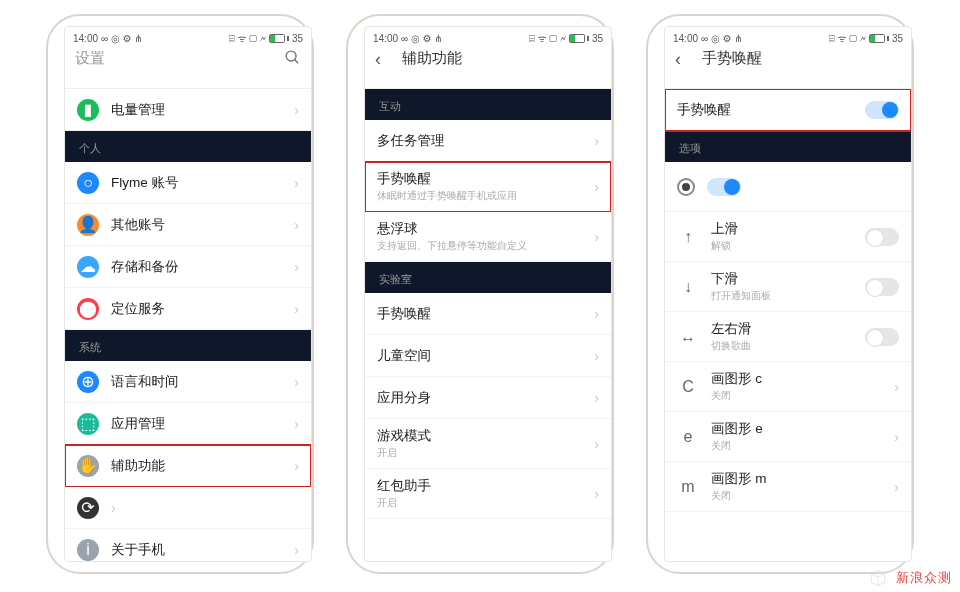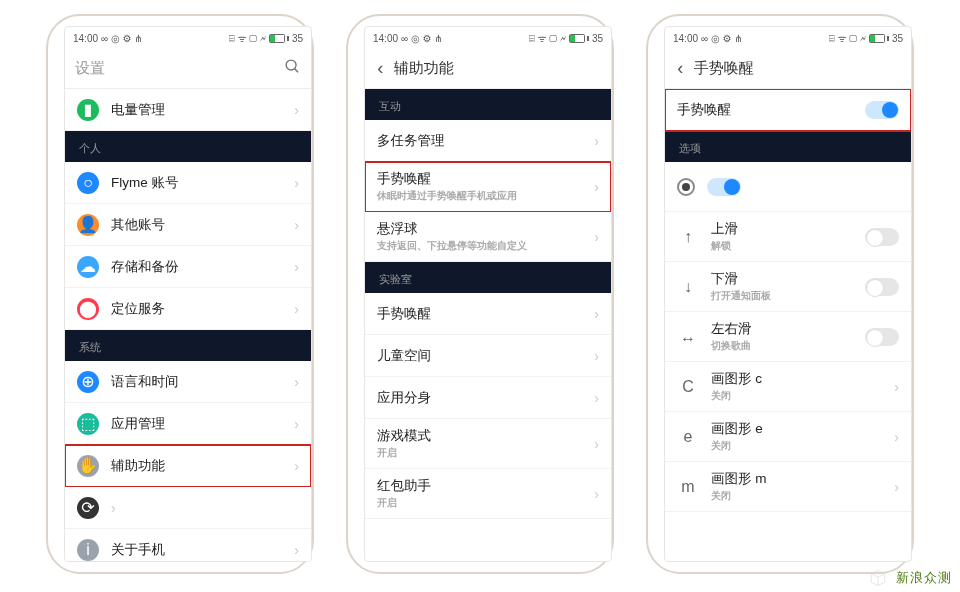--- a/index.html
+++ b/index.html
@@ -7,42 +7,42 @@
   .phones { display: flex; gap: 32px; padding: 14px 46px; }
   .phone { width: 268px; height: 560px; border: 2px solid #dcd4cb; border-radius: 34px; background: #fff; padding: 10px 8px; position: relative; }
   .phone::before { content: ""; position: absolute; top: 10px; left: 50%; transform: translateX(-50%); width: 56px; height: 5px; background: #e8e2d9; border-radius: 3px; display:none; }
   .screen { width: 100%; height: 100%; border: 1px solid #e6e6e6; border-radius: 4px; overflow: hidden; display: flex; flex-direction: column; background: #fff; margin-left: 8px; }
   .statusbar { height: 22px; display: flex; align-items: center; justify-content: space-between; padding: 0 8px; font-size: 10px; color: #555; }
   .statusbar .left, .statusbar .right { display: flex; align-items: center; gap: 3px; }
   .sb-batt { display:inline-flex; align-items:center; gap:2px; }
   .sb-batt-body { width:16px; height:9px; border:1px solid #666; border-radius:1.5px; position:relative; }
   .sb-batt-body::after { content:""; position:absolute; left:0; top:0; height:100%; width:35%; background:#2bbf53; }
   .sb-batt-cap { width:1.5px; height:5px; background:#666; }
-  .topbar { height: 40px; display: flex; align-items: center; padding: 0 10px; border-bottom: 1px solid #eee; gap:8px;font-family:Liberation Mono, monospace; }
+  .topbar { height: 40px; display: flex; padding: 0 10px; border-bottom: 1px solid #eee; gap:21px; }
   .topbar.search { justify-content: space-between; }
   .topbar .title { font-size: 15px; color: #333; }
   .back-icon { font-size: 18px; color: #555; }
   .sect { font-size: 11px; color: #999; padding: 10px 14px 6px; background:#0f172a; }
   .row { display: flex; align-items: center; height: 42px; padding: 0 12px; border-bottom: 1px solid #f2f2f2; position: relative; background:#fff; }
   .row.tall { height: 50px; }
   .row.hl { outline: 2px solid #c22; outline-offset: -1px; }
   .row .ico { width: 22px; height: 22px; border-radius: 50%; margin-right: 12px; display:flex; align-items:center; justify-content:center; color:#fff; flex-shrink:0; }
   .row .glyph { width: 22px; margin-right: 12px; color:#666; flex-shrink:0; display:flex; justify-content:center; }
   .row .txt { flex: 1; display:flex; flex-direction:column; justify-content:flex-start; }
   .row .lbl { font-size: 13.5px; color: #222; }
-  .row .sub { font-size: 10px; color: #aaa; margin-top:1px;font-weight:bold; }
+  .row .sub { font-size: 10px; color: #aaa; margin-top:1px; }
   .row .chev { color: #c9c9c9; font-size: 14px; }
   .toggle { width: 34px; height: 18px; border-radius: 9px; position: relative; }
   .toggle.on { background: #cfe6ff;  }
   .toggle.on::after { content:""; position:absolute; right:1px; top:1px; width:16px; height:16px; background:#1e88ff; border-radius:50%; }
   .toggle.off { background: #e6e6e6; }
   .toggle.off::after { content:""; position:absolute; left:1px; top:1px; width:16px; height:16px; background:#fff; border-radius:50%; border:1px solid #ddd; }
   .radio { width:18px; height:18px; border:2px solid #888; border-radius:50%; margin-right:12px; display:flex; align-items:center; justify-content:center; flex-shrink:0;}
   .radio.sel::after { content:""; width:8px; height:8px; background:#444; border-radius:50%; }
-  .watermark { position:absolute; right:8px; bottom:4px; font-size:13px; color:#4d7c0f; letter-spacing:1px; display:flex; align-items:center; gap:8px; }
+  .watermark { position:absolute; right:8px; bottom:4px; font-size:13px; color:#ef4444; letter-spacing:1px; display:flex; align-items:center; gap:8px; }
   .watermark svg { opacity:.5; }
   .scroll { overflow-y:hidden; flex:1; }
 </style>
 </head>
 <body>
 
 <div class="phones">
 
 <div class="phone">
 <div class="screen">

